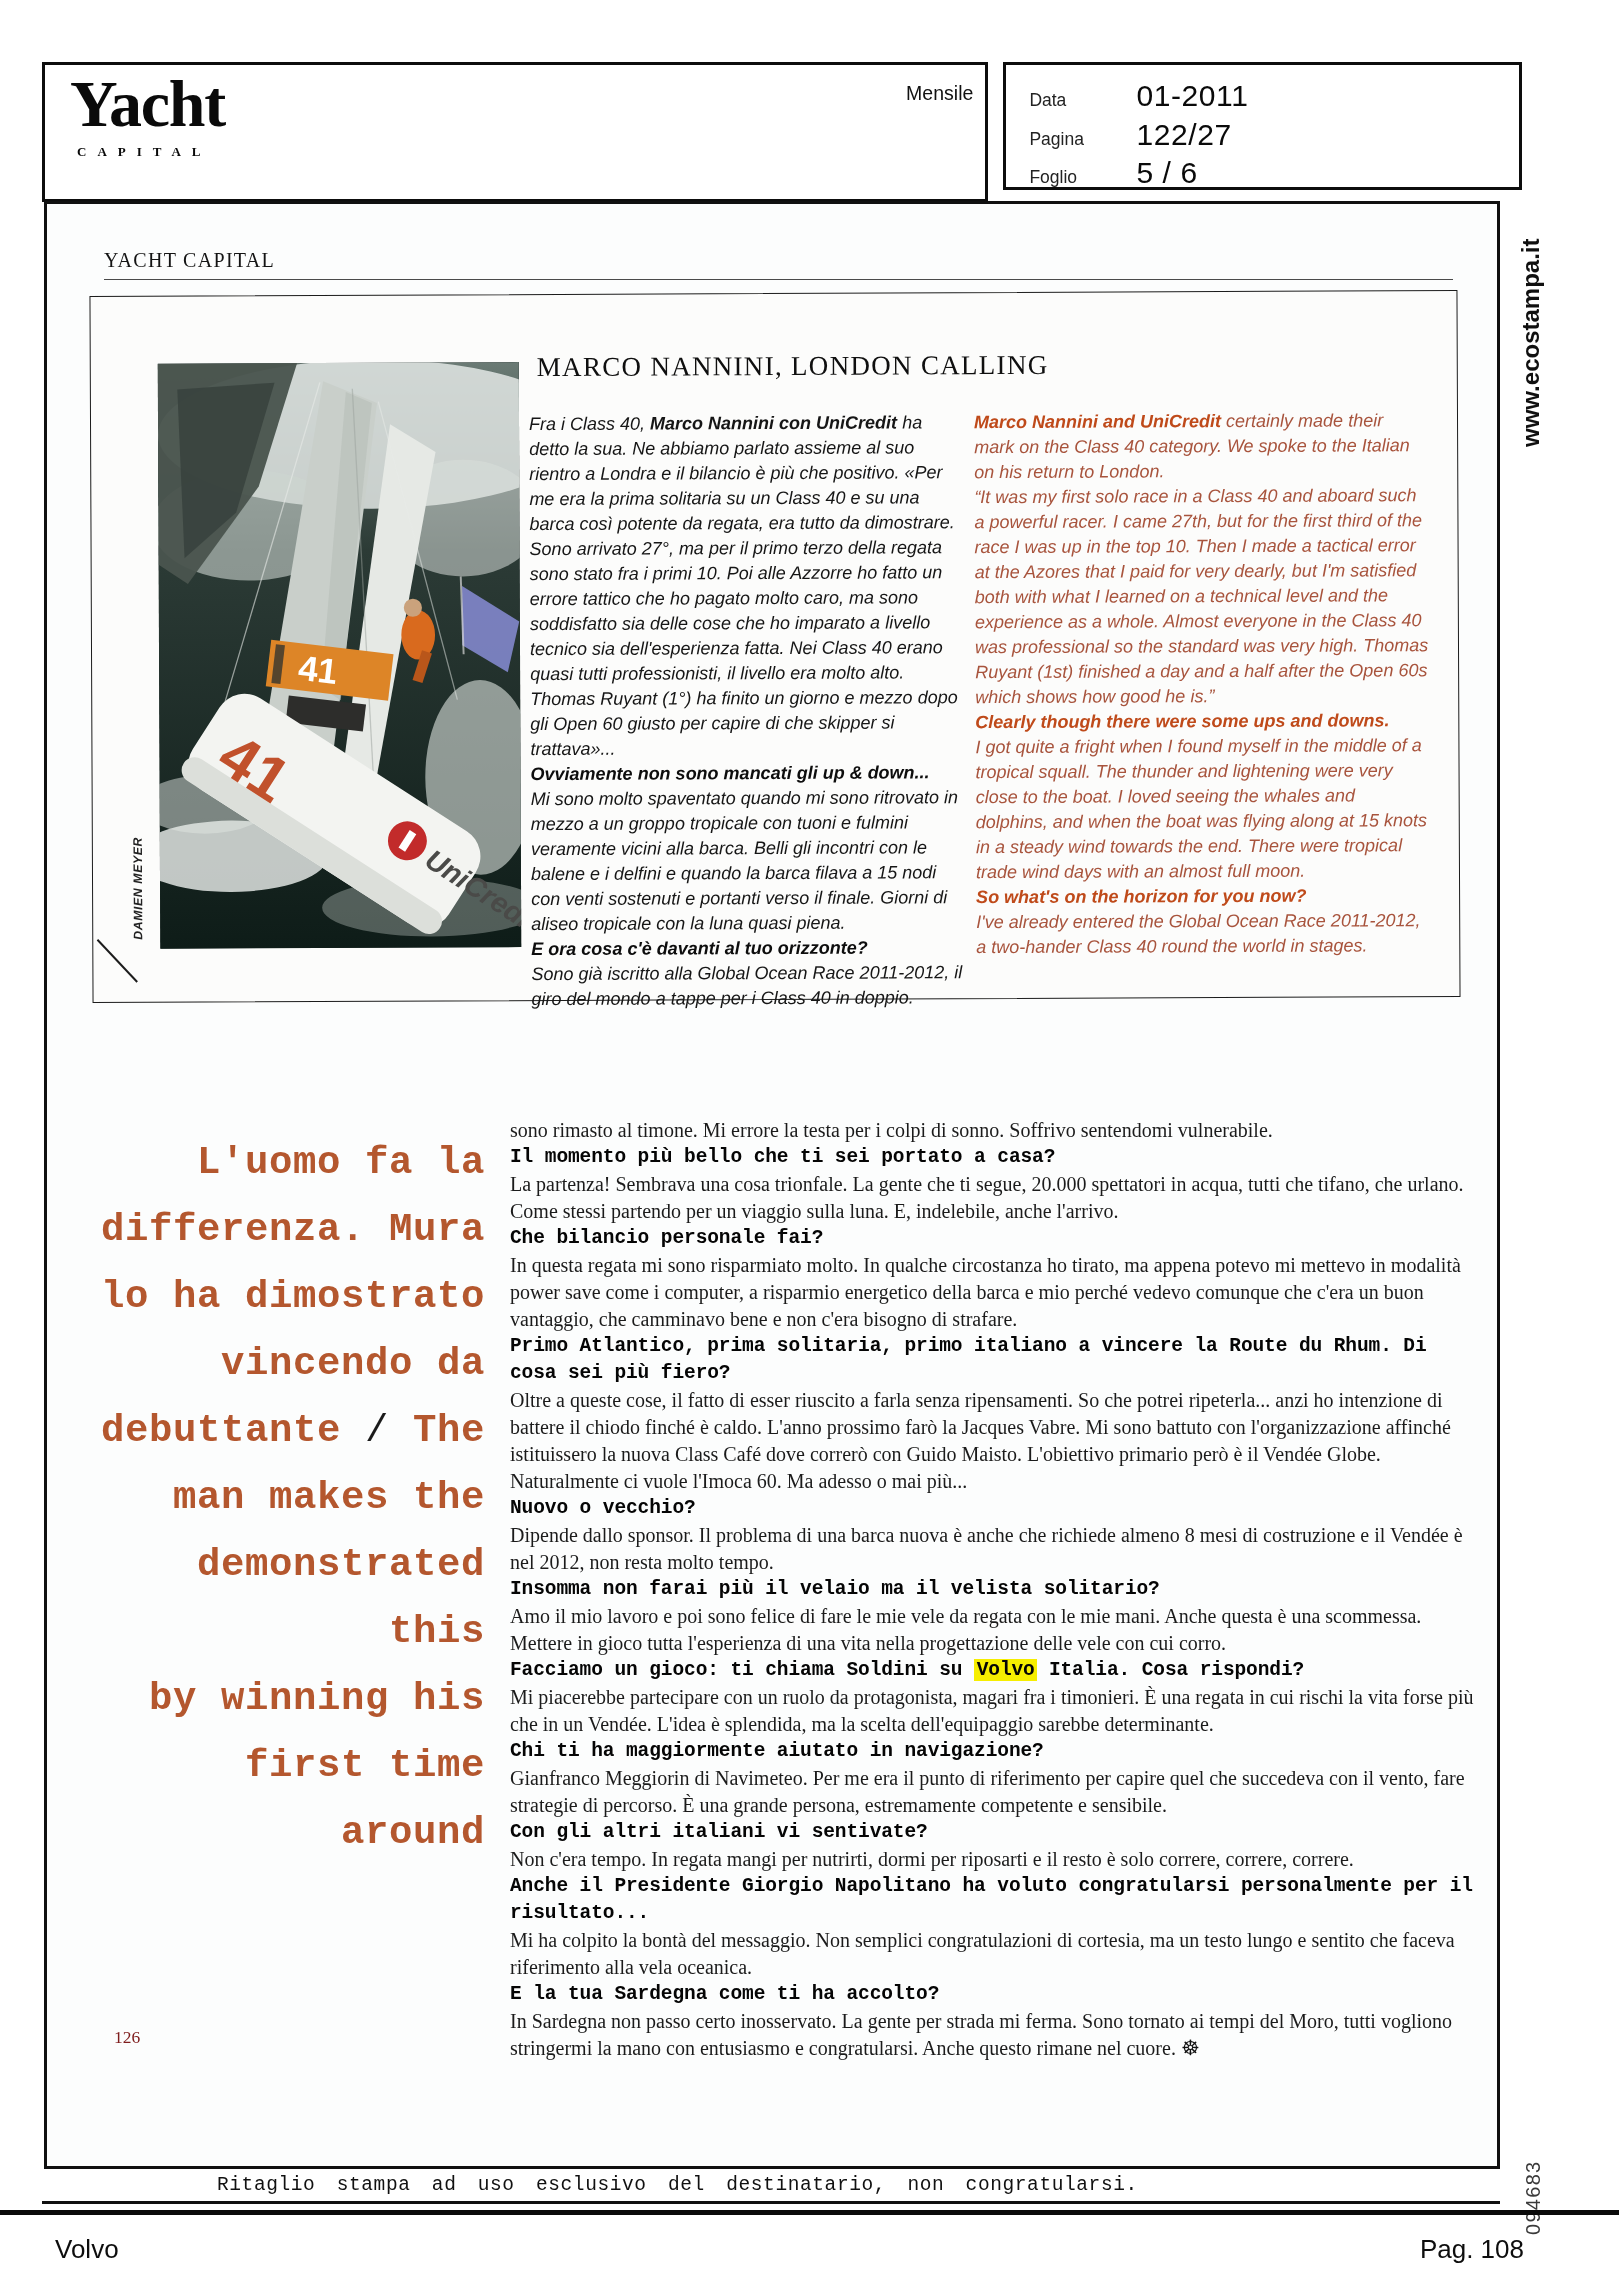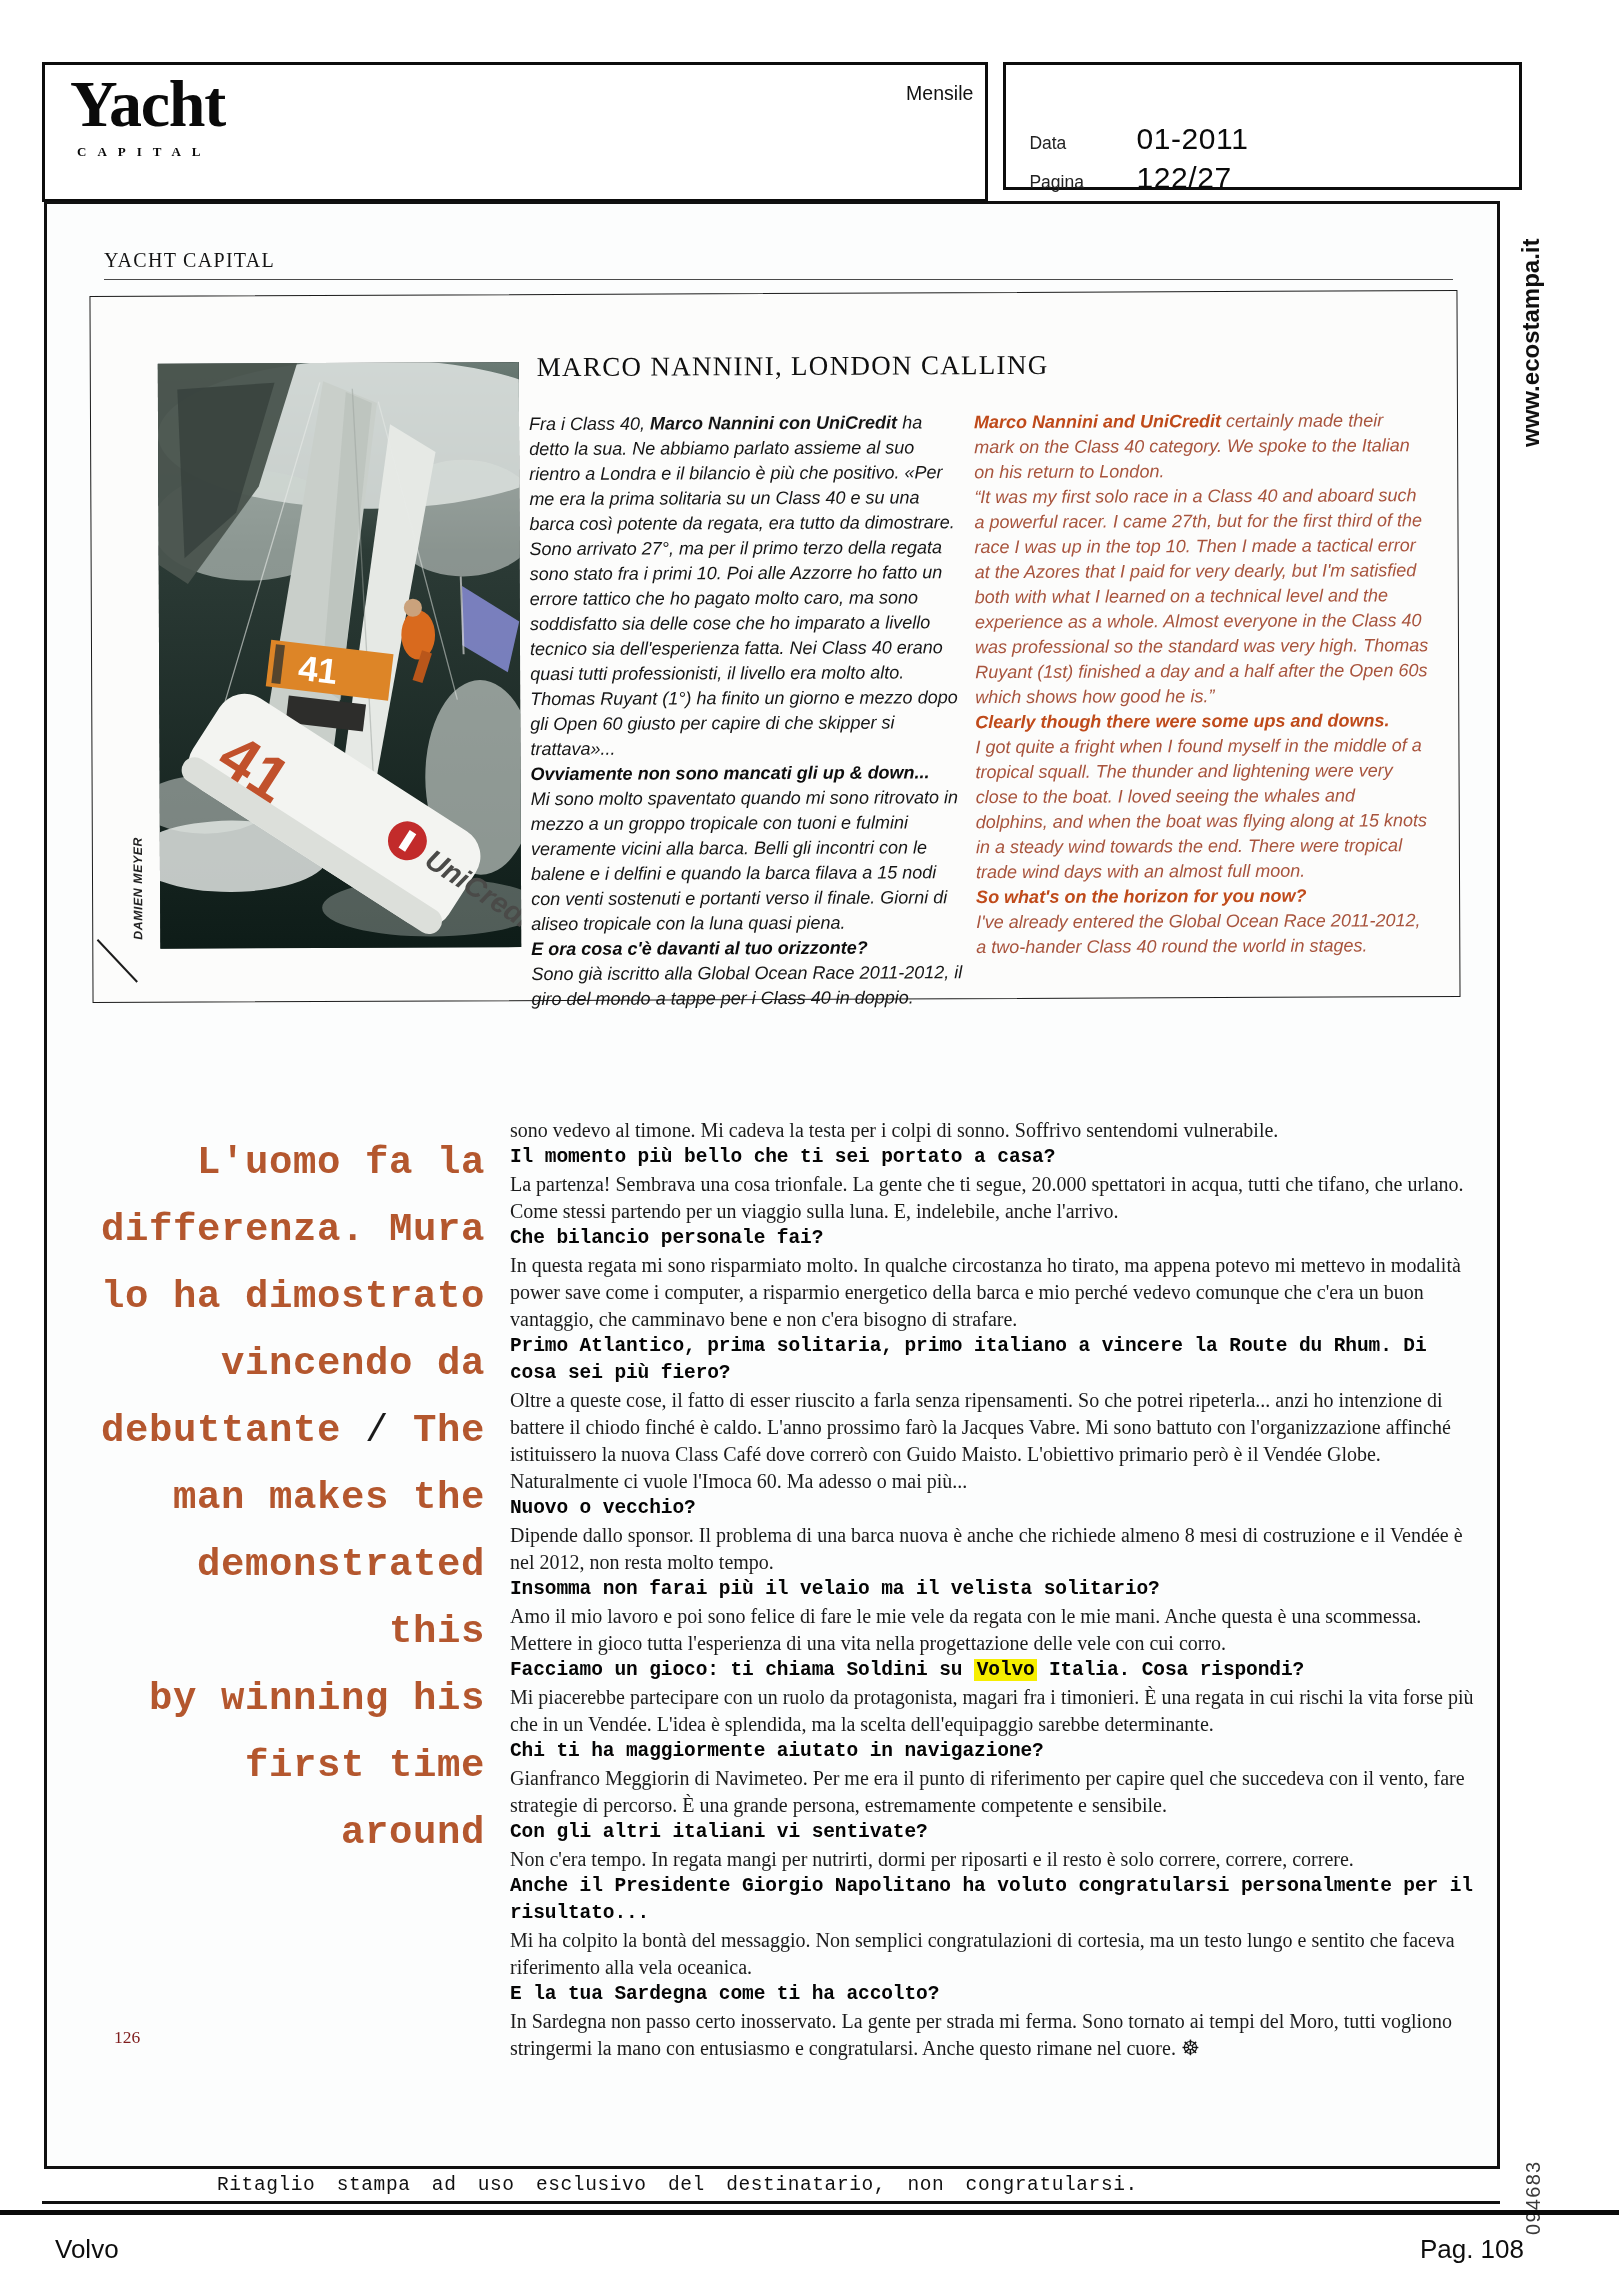--- a/index.html
+++ b/index.html
@@ -12,21 +12,21 @@
   .brand { position:absolute; left:25px; top:1.3px; font-family:"Liberation Serif", serif;
            font-size:66px; font-weight:700; letter-spacing:-1.3px; color:#0a0a0a; }
   .brand-sub { position:absolute; left:32px; top:79px; font-family:"Liberation Serif", serif;
            font-size:13px; font-weight:700; letter-spacing:11px; color:#0a0a0a; }
   .mensile { position:absolute; right:11.7px; top:17px; font-size:19.5px; color:#111; }
 
   .hdr-right { position:absolute; left:1003px; top:62px; width:519px; height:128px;
                border:3.2px solid #0d0d0d; background:#fff; }
   .meta-row { position:absolute; left:23.4px; display:flex; align-items:baseline; }
   .meta-row .lbl { width:107px; font-size:17.5px; color:#222; }
-  .meta-row .val { font-size:30px; color:#0a0a0a; letter-spacing:0.6px;margin-top:43px; }
+  .meta-row .val { font-size:30px; color:#0a0a0a; letter-spacing:0.6px; }
 
   
   .content-box { position:absolute; left:44px; top:201px; width:1456px; height:1968px;
                  border:3.2px solid #101010; background:#fcfdfd; }
 
   .masthead { position:absolute; left:104px; top:249px; font-family:"Liberation Serif", serif;
               font-size:20px; letter-spacing:1.3px; color:#141414; }
   .masthead-rule { position:absolute; left:104px; top:279px; width:1349px; height:1.3px; background:#4a4a4a; }
 
   
@@ -212,21 +212,21 @@
     <div>lo ha dimostrato</div>
     <div>vincendo da</div>
     <div><span>debuttante </span><span class="sep">/</span><span> The</span></div>
     <div>man makes the</div>
     <div>demonstrated this</div>
     <div>by winning his</div>
     <div>first time around</div>
   </div>
 
   <div class="interview">
-    <p class="a">sono vedevo al timone. Mi cadeva la testa per i colpi di sonno. Soffrivo sentendomi vulnerabile.</p>
+    <p class="a">sono rimasto al timone. Mi errore la testa per i colpi di sonno. Soffrivo sentendomi vulnerabile.</p>
     <p class="q">Il momento più bello che ti sei portato a casa?</p>
     <p class="a">La partenza! Sembrava una cosa trionfale. La gente che ti segue, 20.000 spettatori in acqua, tutti che tifano, che urlano. Come stessi partendo per un viaggio sulla luna. E, indelebile, anche l'arrivo.</p>
     <p class="q">Che bilancio personale fai?</p>
     <p class="a">In questa regata mi sono risparmiato molto. In qualche circostanza ho tirato, ma appena potevo mi mettevo in modalità power save come i computer, a risparmio energetico della barca e mio perché vedevo comunque che c'era un buon vantaggio, che camminavo bene e non c'era bisogno di strafare.</p>
     <p class="q">Primo Atlantico, prima solitaria, primo italiano a vincere la Route du Rhum. Di cosa sei più fiero?</p>
     <p class="a">Oltre a queste cose, il fatto di esser riuscito a farla senza ripensamenti. So che potrei ripeterla... anzi ho intenzione di battere il chiodo finché è caldo. L'anno prossimo farò la Jacques Vabre. Mi sono battuto con l'organizzazione affinché istituissero la nuova Class Café dove correrò con Guido Maisto. L'obiettivo primario però è il Vendée Globe. Naturalmente ci vuole l'Imoca 60. Ma adesso o mai più...</p>
     <p class="q">Nuovo o vecchio?</p>
     <p class="a">Dipende dallo sponsor. Il problema di una barca nuova è anche che richiede almeno 8 mesi di costruzione e il Vendée è nel 2012, non resta molto tempo.</p>
     <p class="q">Insomma non farai più il velaio ma il velista solitario?</p>
     <p class="a">Amo il mio lavoro e poi sono felice di fare le mie vele da regata con le mie mani. Anche questa è una scommessa. Mettere in gioco tutta l'esperienza di una vita nella progettazione delle vele con cui corro.</p>

